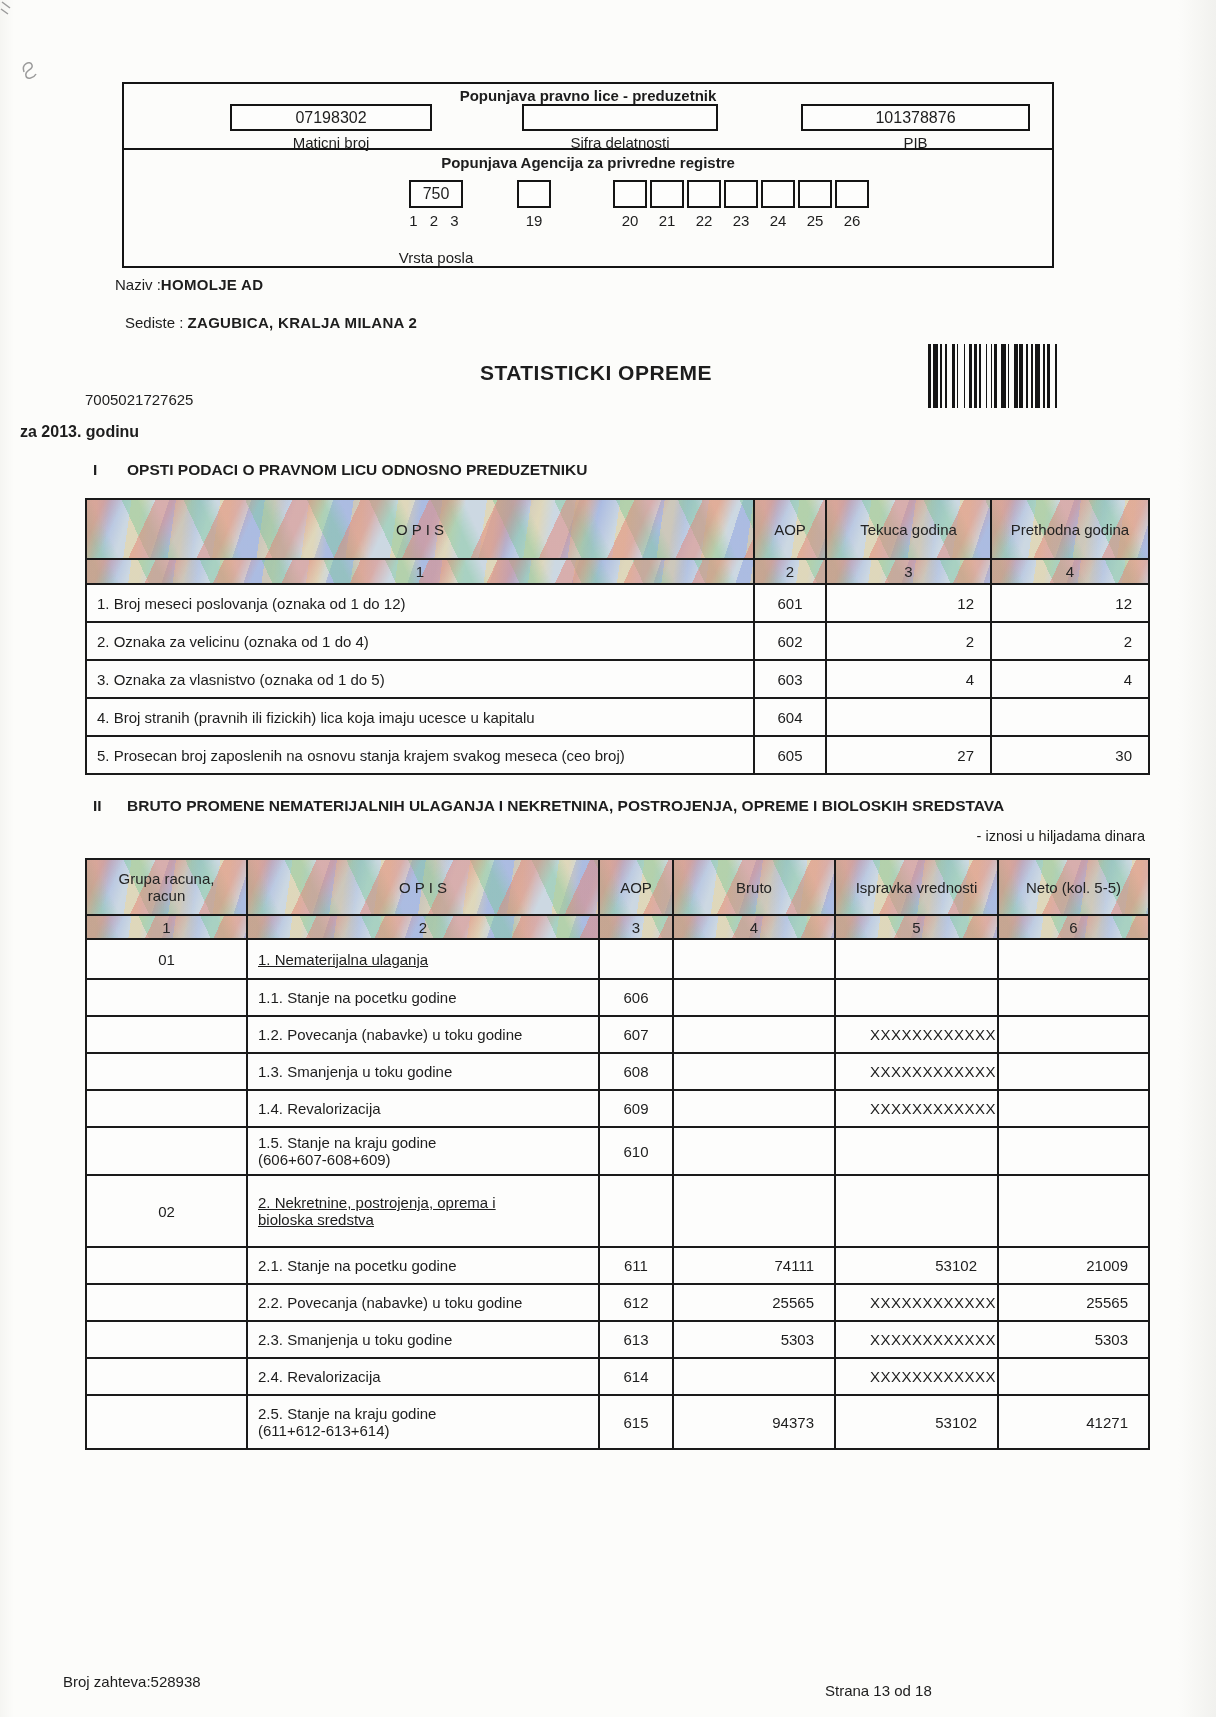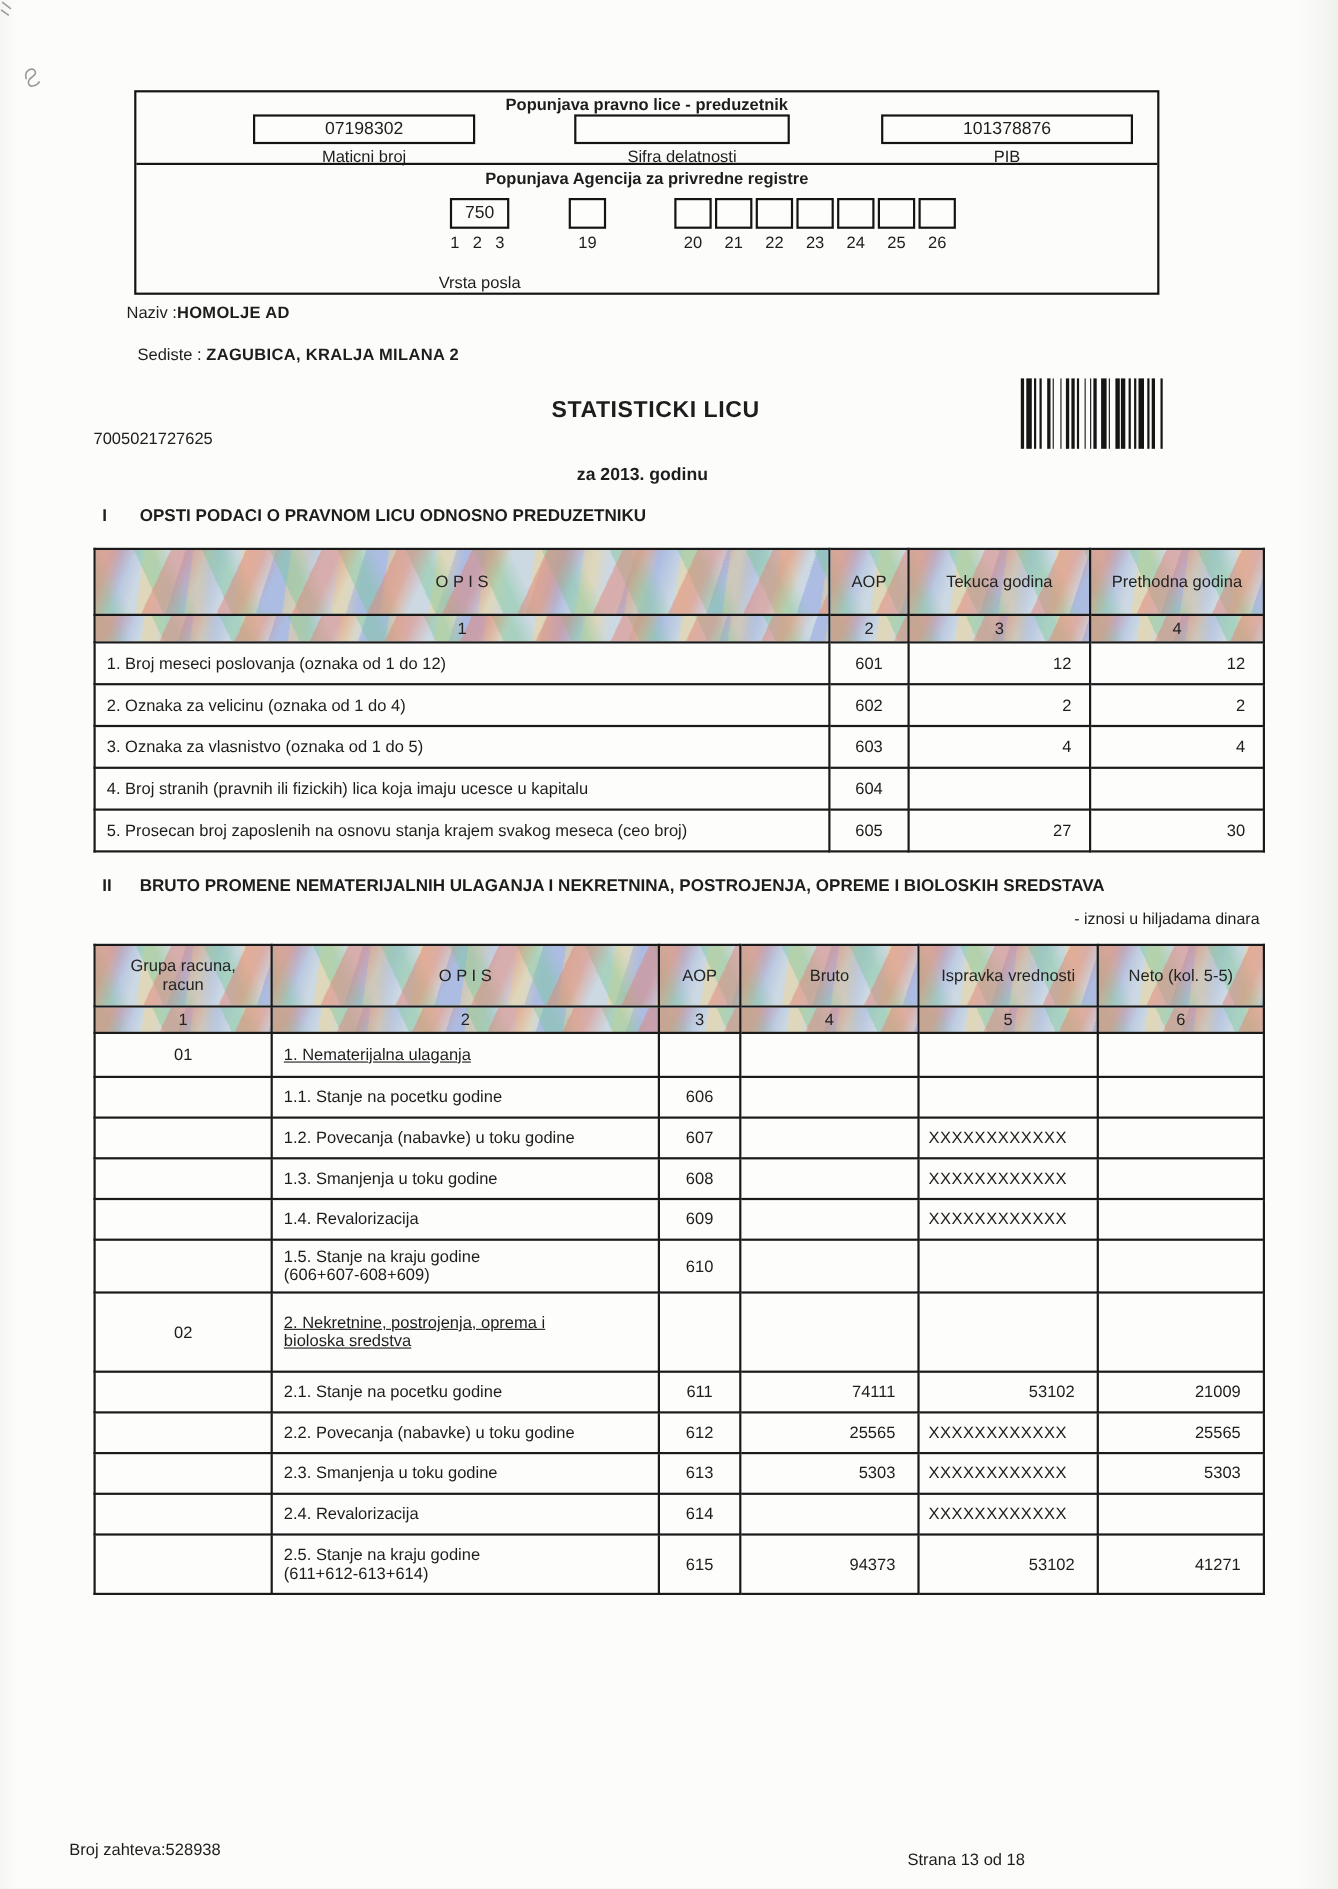--- a/index.html
+++ b/index.html
@@ -31,21 +31,21 @@
   .sq-label{font-size:15px;margin-top:4px;text-align:center;}
   .b7{position:absolute;left:489px;top:30px;display:flex;gap:3px;}
   .b7 .cell{width:34px;text-align:center;}
   .b7 .sq{margin:0 auto;}
   
   .naziv{position:absolute;left:115px;top:276px;font-size:15px;}
   .sediste{position:absolute;left:125px;top:314px;font-size:15px;}
   .naziv b,.sediste b{letter-spacing:.3px;}
   .doc-title{position:absolute;left:0;top:361px;width:1192px;text-align:center;font-size:21px;font-weight:bold;letter-spacing:.5px;}
   .doc-number{position:absolute;left:85px;top:391px;font-size:15px;}
-  .doc-subtitle{position:absolute;left:0;top:423px;width:1168px;text-align:center;font-size:16px;font-weight:bold;}
+  .doc-subtitle{position:absolute;left:0;top:423px;width:1168px;font-size:16px;font-weight:bold;padding-left:20px;}
   .barcode{position:absolute;left:928px;top:344px;width:148px;height:64px;display:flex;align-items:stretch;}
   .bc-bar{background:#151515;height:100%;}
   .bc-gap{background:transparent;height:100%;}
   
   .sec-heading{position:absolute;font-weight:bold;font-size:15.5px;}
   .sec-heading .num{display:inline-block;min-width:34px;}
   .sec1-heading{left:93px;top:461px;}
   .sec2-heading{left:93px;top:797px;width:1070px;}
   .units-note{position:absolute;left:85px;top:828px;width:1060px;text-align:right;font-size:14.5px;}
   
@@ -64,21 +64,21 @@
   .t1 tr.nums th{height:21px;}
   .t2 tr.cols th{height:52px;}
   .t2 tr.nums th{height:20px;}
   .t tbody td{background:#fdfdfc;}
   .t1 tbody tr{height:38px;}
   .opis{text-align:left;padding-left:10px;white-space:pre-line;}
   .aop{text-align:center;}
   .val{text-align:right;padding-right:16px;}
   .t2 .grupa{text-align:center;}
   .t2 .num{text-align:right;padding-right:20px;}
-  .t2 .xs{text-align:left;padding-left:8px;letter-spacing:.5px;}
+  .t2 .xs{text-align:right;padding-left:8px;letter-spacing:.5px;}
   .bold{font-weight:bold;text-decoration:underline;}
   .pre{white-space:pre-line;}
   .t2 tbody tr{height:37px;}
   .t2 tbody tr:nth-child(1){height:40px;}
   .t2 tbody tr:nth-child(6){height:48px;}
   .t2 tbody tr:nth-child(7){height:72px;}
   .t2 tbody tr:nth-child(12){height:54px;}
   
   .footer-l{position:absolute;left:63px;top:1673px;font-size:15px;}
   .footer-r{position:absolute;left:825px;top:1682px;font-size:15px;}
@@ -151,21 +151,21 @@
             <div class="sq"></div>
             <div class="sq-label">26</div>
           </div>
         </div>
     </div>
   </div>
 
   <div class="naziv"><span>Naziv :</span><b>HOMOLJE AD</b></div>
   <div class="sediste"><span>Sediste : </span><b>ZAGUBICA, KRALJA MILANA 2</b></div>
 
-  <div class="doc-title">STATISTICKI LICU</div>
+  <div class="doc-title">STATISTICKI OPREME</div>
   <div class="doc-number">7005021727625</div>
   <div class="barcode">
       <div class="bc-bar" style="width: 3.4px; flex: 0 0 auto;"></div>
       <div class="bc-gap" style="width: 1.7px; flex: 0 0 auto;"></div>
       <div class="bc-bar" style="width: 5.1px; flex: 0 0 auto;"></div>
       <div class="bc-gap" style="width: 1.7px; flex: 0 0 auto;"></div>
       <div class="bc-bar" style="width: 1.7px; flex: 0 0 auto;"></div>
       <div class="bc-gap" style="width: 3.4px; flex: 0 0 auto;"></div>
       <div class="bc-bar" style="width: 1.7px; flex: 0 0 auto;"></div>
       <div class="bc-gap" style="width: 5.1px; flex: 0 0 auto;"></div>

